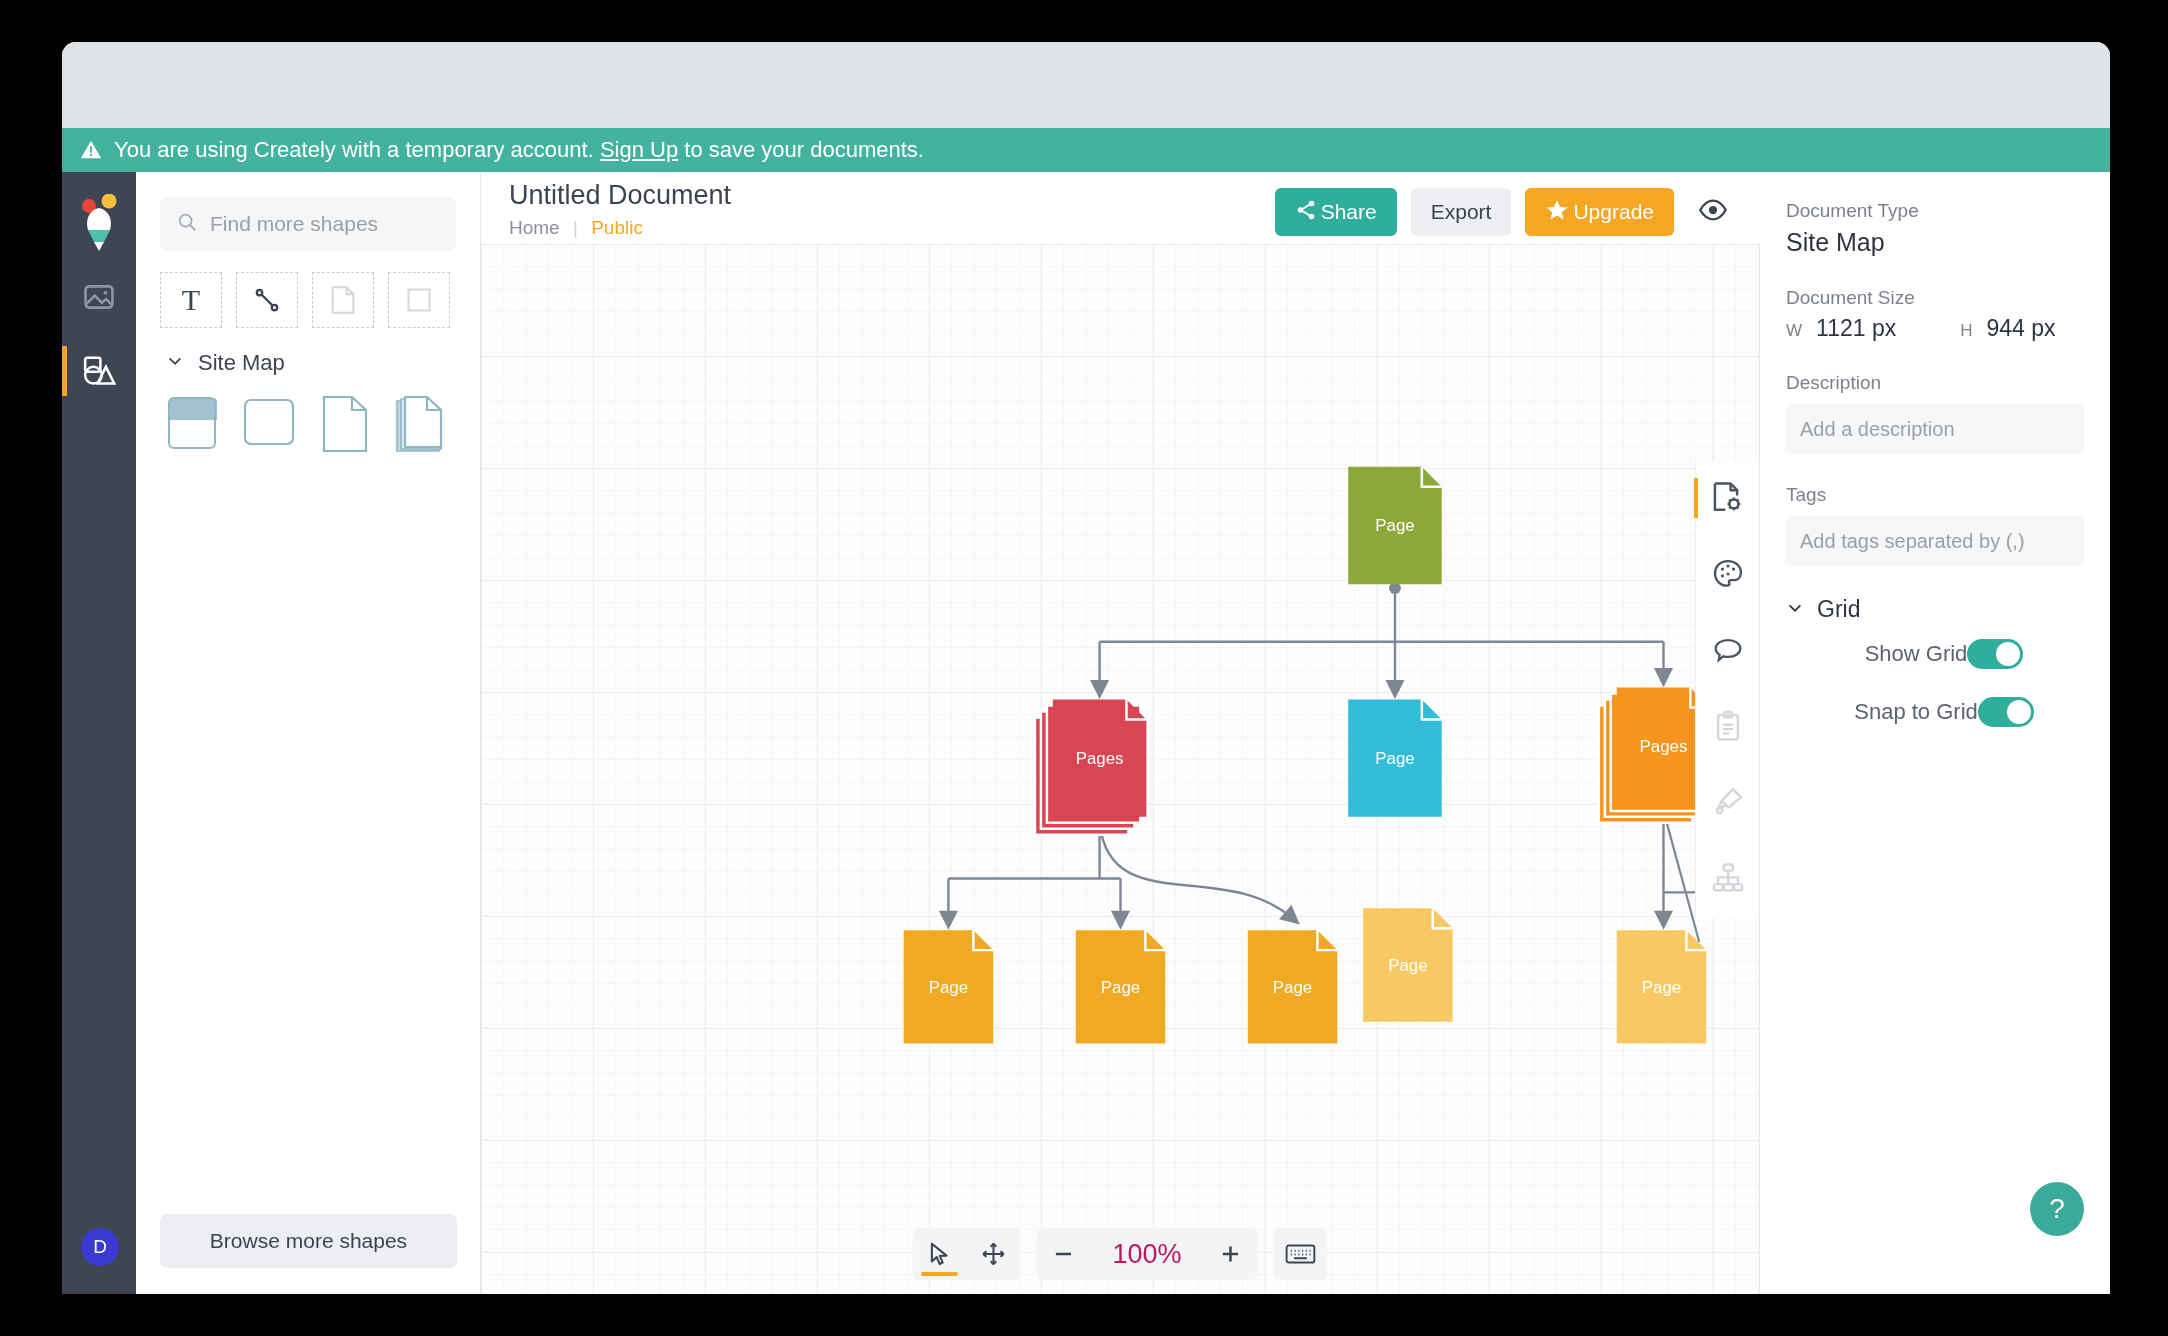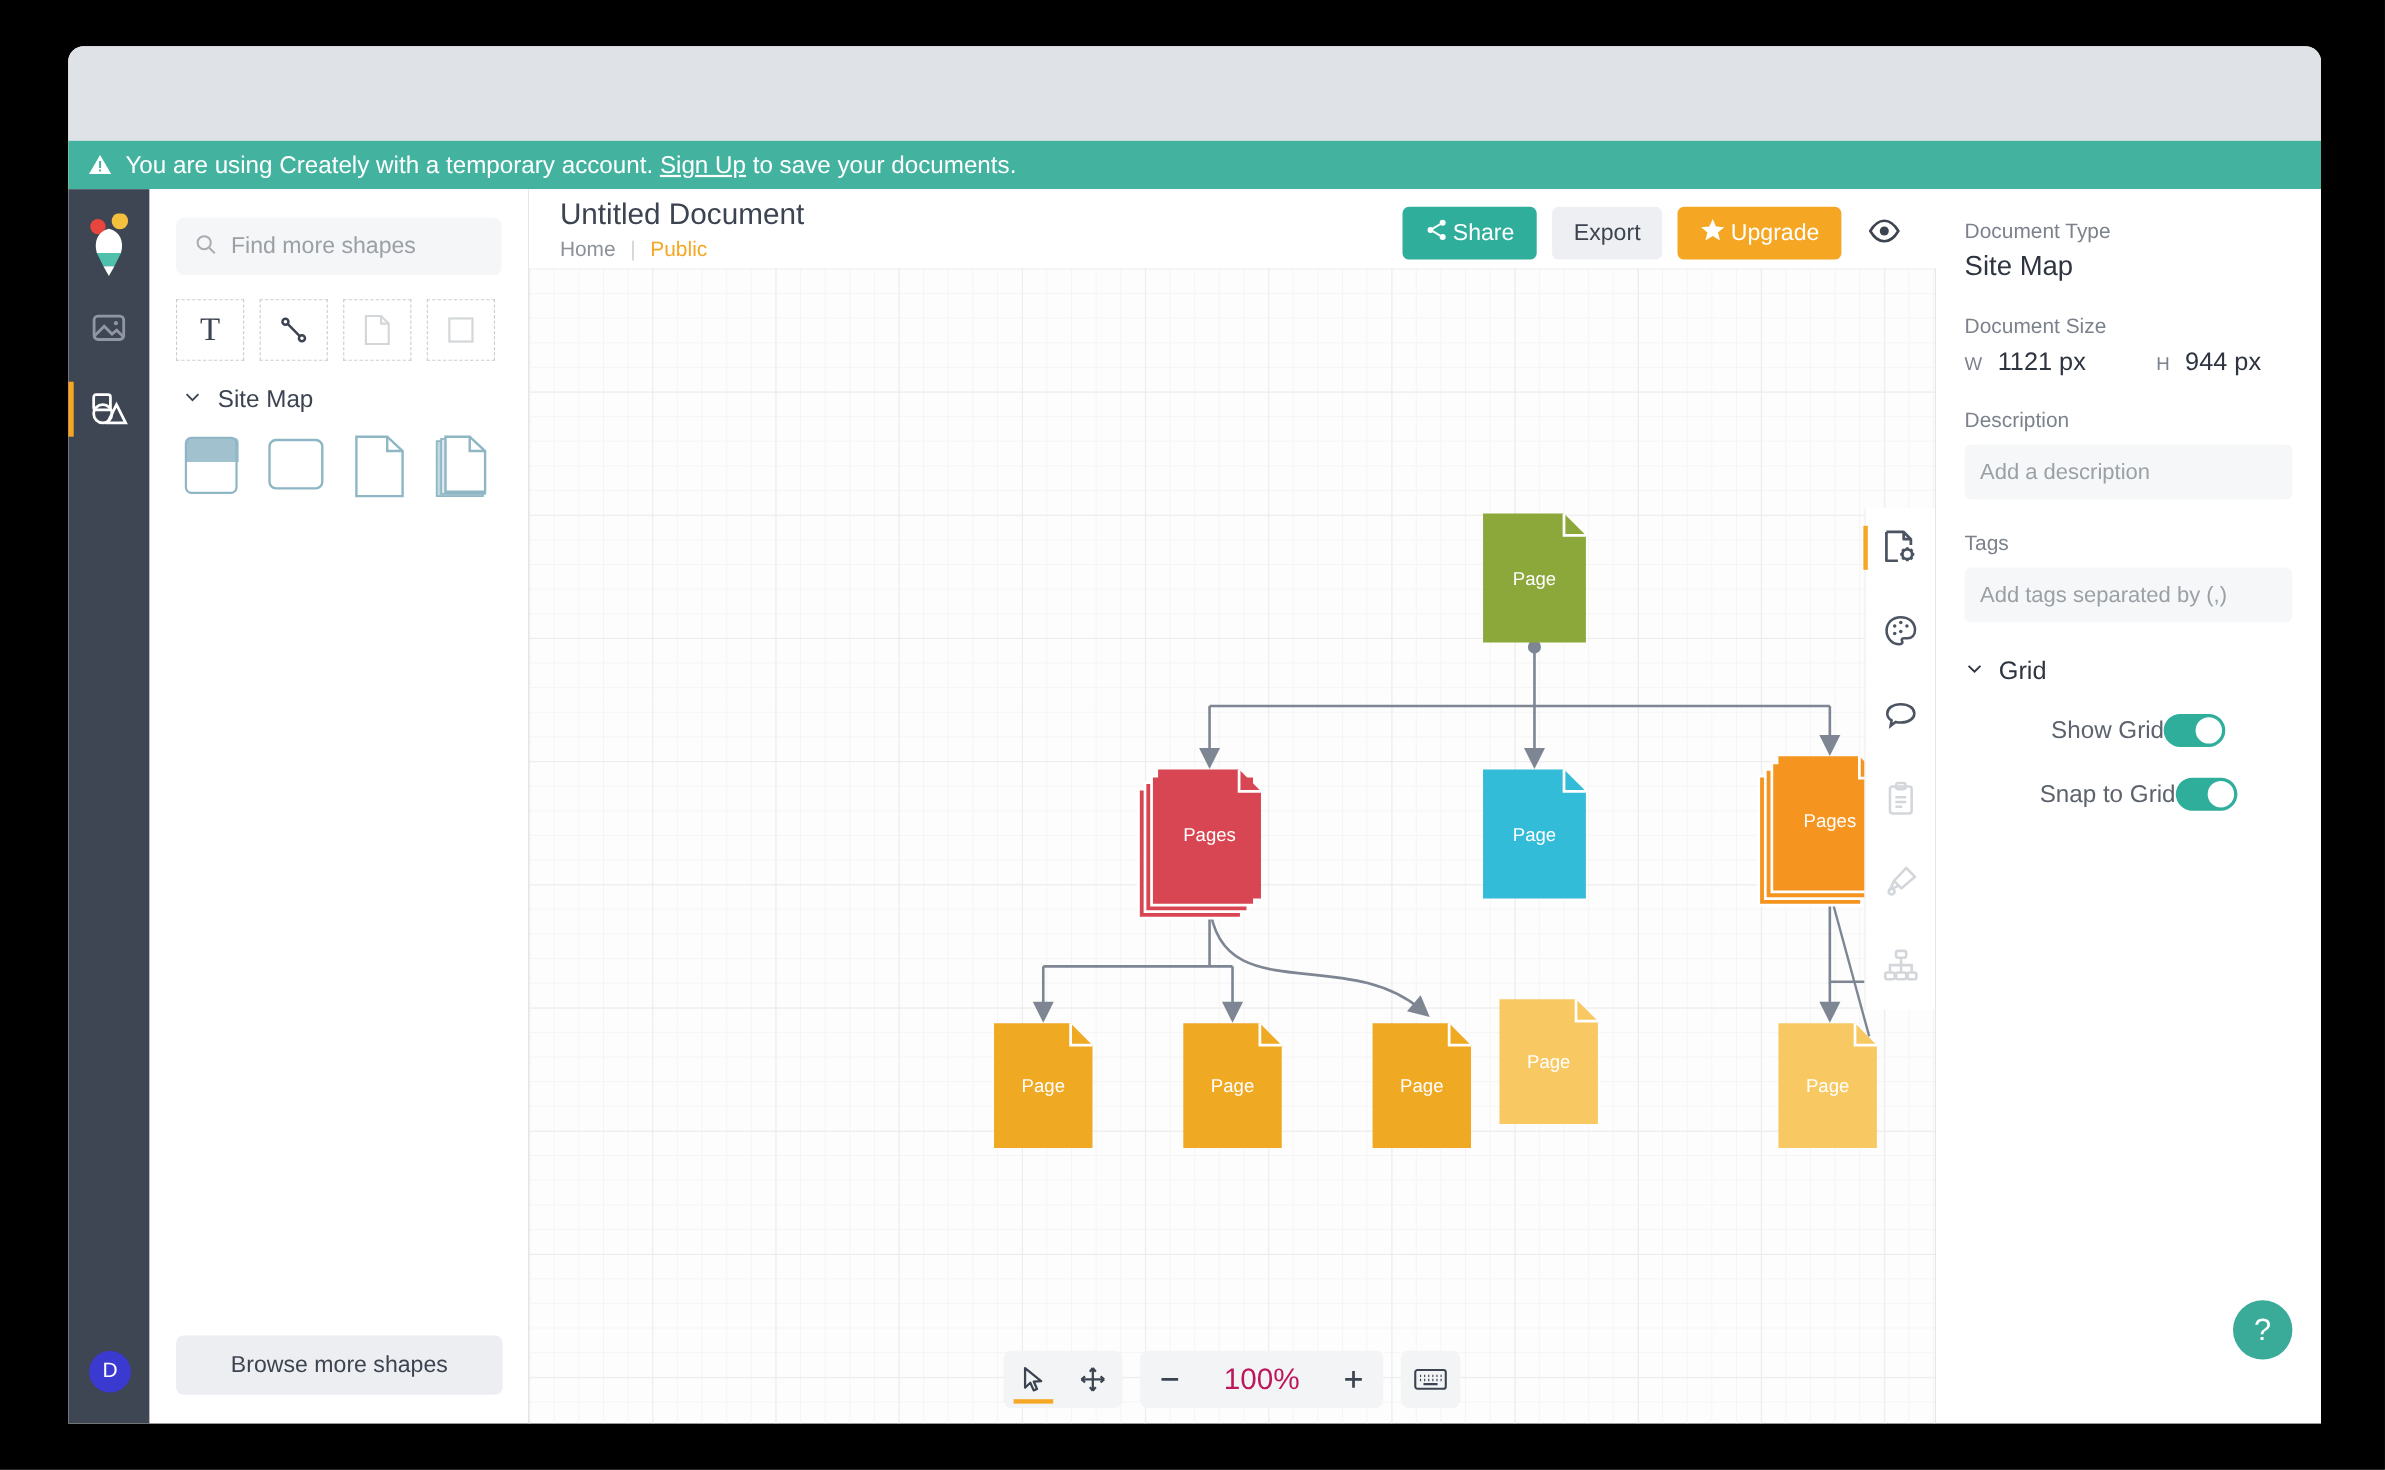--- a/index.html
+++ b/index.html
@@ -182,21 +182,21 @@
   .sz-unit { color: #7c828c; font-size: 17px; }
   .sz-num { color: #2e3440; font-size: 23px; margin-left: 8px; }
   .sz-spacer { width: 52px; }
   .p-input {
     margin-top: 10px; height: 50px; background: #f6f7f8; border-radius: 6px;
     display: flex; align-items: center; padding: 0 14px;
     color: #9aa0a6; font-size: 20px; text-align: center;
   }
   .grid-head {
     display: flex; align-items: center; gap: 13px;
-    color: #2e3440; font-size: 23px; margin: 12px 0 26px 0;
+    color: #2e3440; font-size: 23px; margin: 12px 0 16px 0;
   }
   .grid-row {
     display: flex; align-items: center; justify-content: center;
     margin-bottom: 28px;
     margin-left: 18px;
   }
   .grid-row .lbl { color: #5d636d; font-size: 22px; }
   .toggle {
     width: 56px; height: 30px; border-radius: 15px; background: #2fae9b;
     position: relative;

